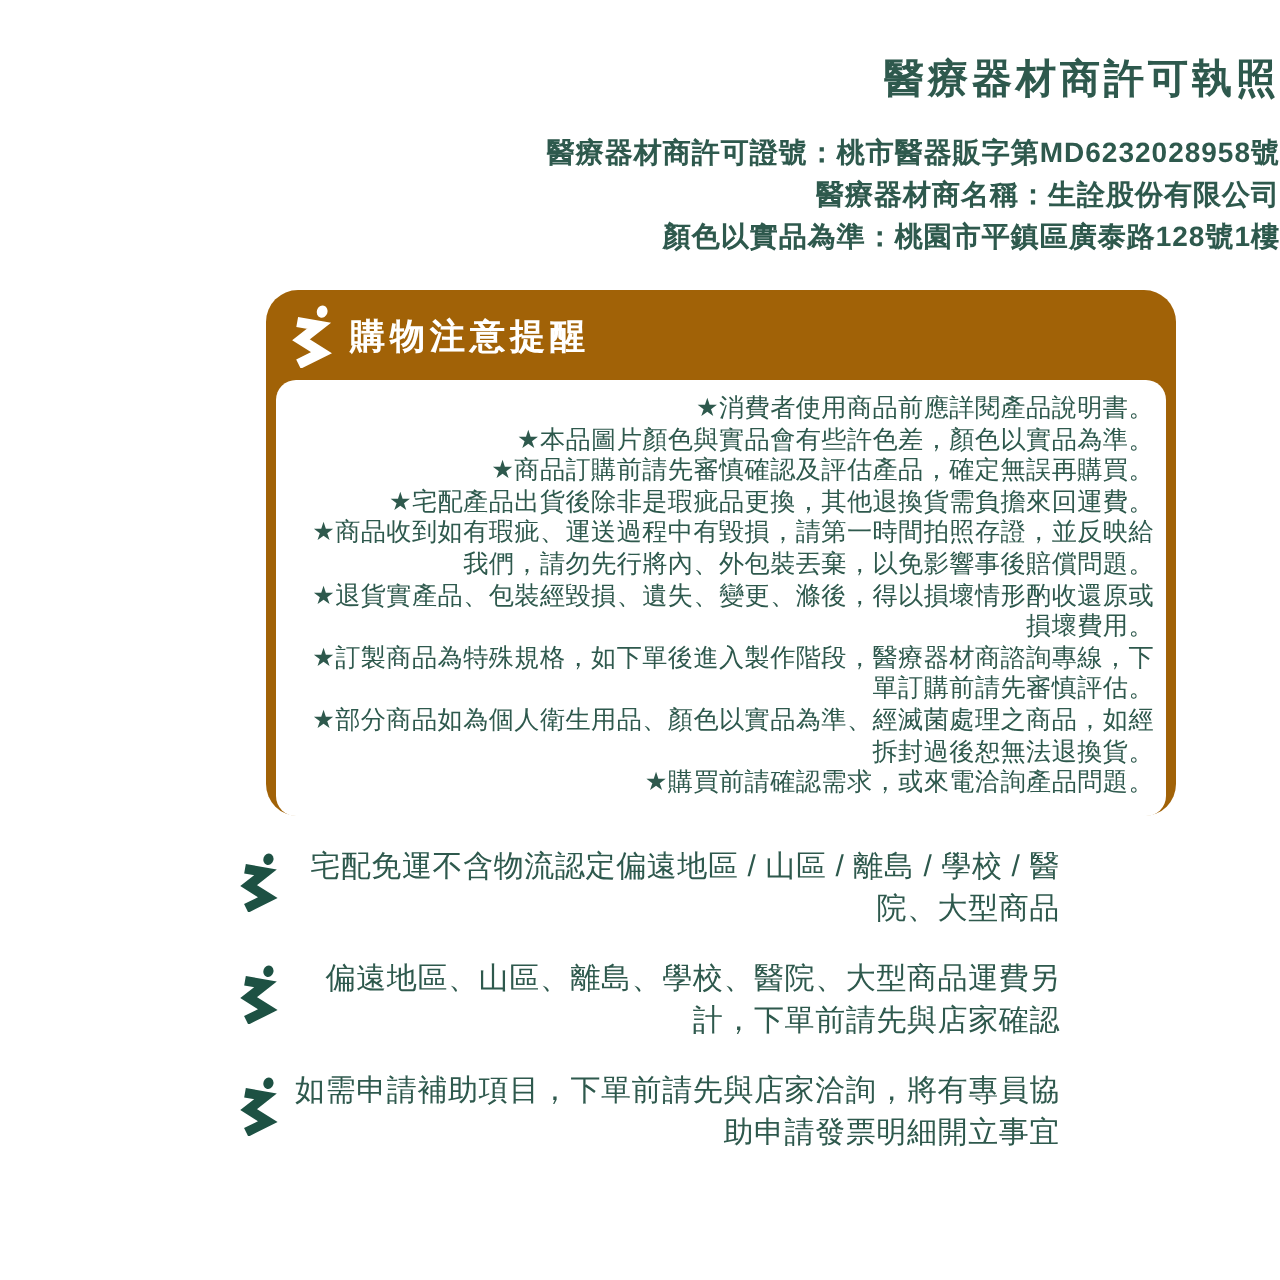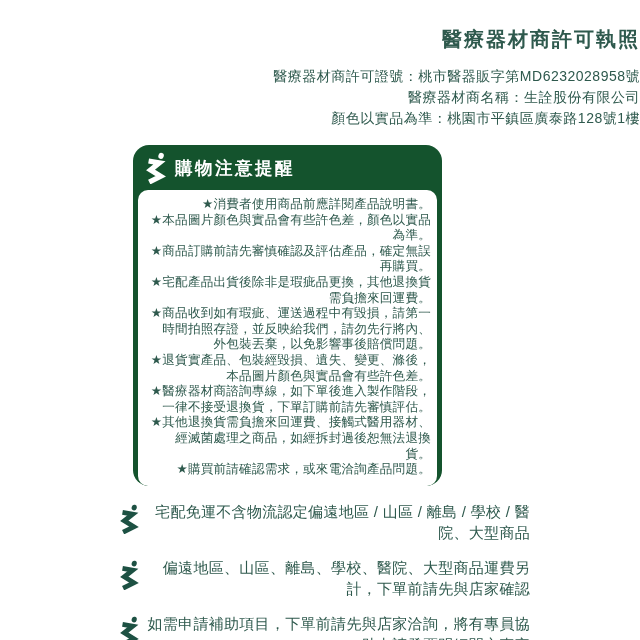--- a/index.html
+++ b/index.html
@@ -7,25 +7,25 @@
     width:640px;height:640px;background:#ffffff;overflow:hidden;
     font-family:"Liberation Sans","DejaVu Sans",sans-serif;
     color:#2e594d;
   }
   .page{padding:26px 0 0 133px;text-align:right;}
 
   .page-title{
     font-size:20px;font-weight:bold;margin:0 0 13px;
     letter-spacing:2px;color:#2e594d;
   }
-  .license-info{font-size:14px;line-height:21px;letter-spacing:0.5px;font-weight:400;}
+  .license-info{font-size:14px;line-height:21px;letter-spacing:0.5px;font-weight:700;}
   .license-info div{white-space:nowrap;}
 
   .notice-box{
-    width:309px;margin-top:16px;background:#14532d;border-radius:16px;
+    width:455px;margin-top:16px;background:#a16207;border-radius:16px;
     box-sizing:border-box;
   }
   .notice-header{
     display:flex;align-items:center;gap:9px;height:45px;padding-left:11px;color:#ffffff;
   }
   .notice-title{font-size:17.5px;font-weight:bold;letter-spacing:2.5px;}
   .notice-body{
     background:#ffffff;border-radius:10px;margin:0 5px 5px;
     padding:7px 6px 8px 9px;
   }
@@ -64,23 +64,23 @@
         </svg>
       </span>
       <span class="notice-title">購物注意提醒</span>
     </div>
     <div class="notice-body">
       <div class="notice-item">★消費者使用商品前應詳閱產品說明書。</div>
       <div class="notice-item">★本品圖片顏色與實品會有些許色差，顏色以實品為準。</div>
       <div class="notice-item">★商品訂購前請先審慎確認及評估產品，確定無誤再購買。</div>
       <div class="notice-item">★宅配產品出貨後除非是瑕疵品更換，其他退換貨需負擔來回運費。</div>
       <div class="notice-item">★商品收到如有瑕疵、運送過程中有毀損，請第一時間拍照存證，並反映給我們，請勿先行將內、外包裝丟棄，以免影響事後賠償問題。</div>
-      <div class="notice-item">★退貨實產品、包裝經毀損、遺失、變更、滌後，本品圖片顏色與實品會有些許色差。</div>
-      <div class="notice-item">★醫療器材商諮詢專線，如下單後進入製作階段，一律不接受退換貨，下單訂購前請先審慎評估。</div>
-      <div class="notice-item">★其他退換貨需負擔來回運費、接觸式醫用器材、經滅菌處理之商品，如經拆封過後恕無法退換貨。</div>
+      <div class="notice-item">★退貨實產品、包裝經毀損、遺失、變更、滌後，得以損壞情形酌收還原或損壞費用。</div>
+      <div class="notice-item">★訂製商品為特殊規格，如下單後進入製作階段，醫療器材商諮詢專線，下單訂購前請先審慎評估。</div>
+      <div class="notice-item">★部分商品如為個人衛生用品、顏色以實品為準、經滅菌處理之商品，如經拆封過後恕無法退換貨。</div>
       <div class="notice-item">★購買前請確認需求，或來電洽詢產品問題。</div>
     </div>
   </div>
 
   <div class="footnotes">
 
     <div class="footnote">
       <span class="footnote-icon">
         <svg class="brand-icon" viewBox="0 0 34 50" width="21" height="30" aria-hidden="true">
           <ellipse cx="26.5" cy="6" rx="4.2" ry="4.8" fill="currentColor" transform="rotate(18 26.5 6)"></ellipse>

